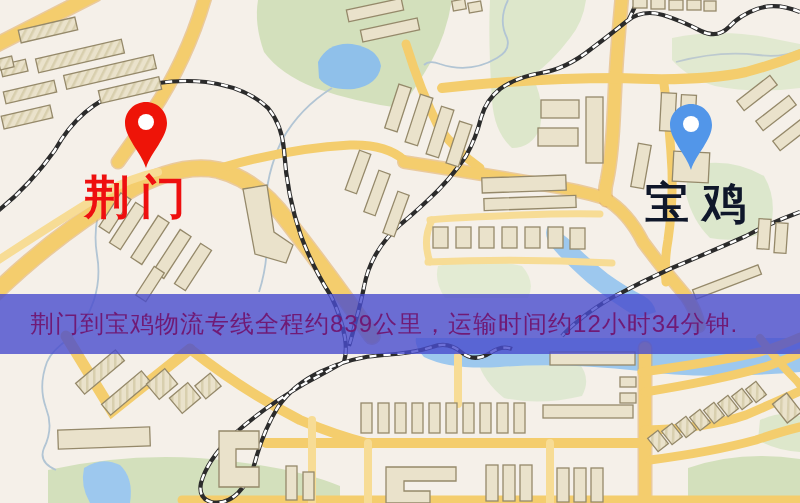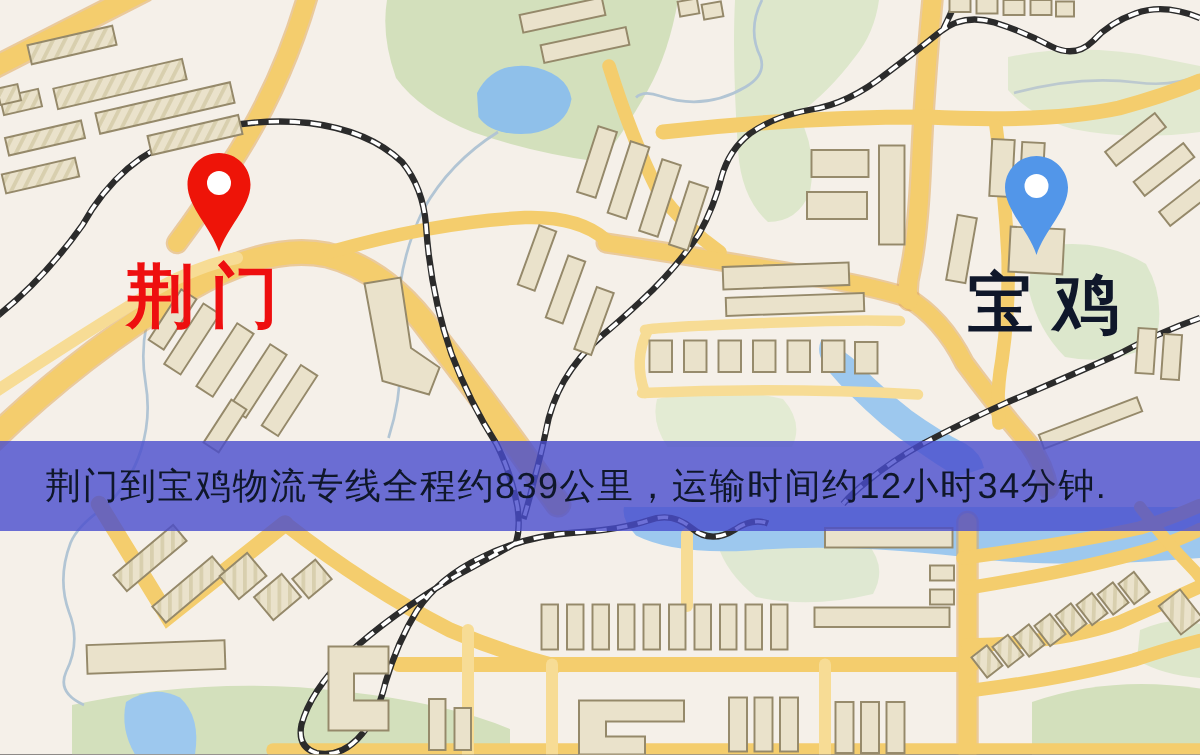--- a/index.html
+++ b/index.html
@@ -247,16 +247,16 @@
       <path d="M0,66 C-5,50 -21,36 -21,21 C-21,9.4 -11.8,0 0,0 C11.8,0 21,9.4 21,21 C21,36 5,50 0,66 Z" fill="#5296e9"></path>
       <circle cx="0" cy="20" r="8" fill="#ffffff"></circle>
     </g>
   </svg>
 
   <div class="city-label" id="origin-label" style="color: rgb(238, 15, 15);">荆门</div>
 
   <div class="city-label" id="dest-label" style="color: #0f172a;">宝鸡</div>
 
   <div id="route-banner" style="background: rgba(72, 76, 205, 0.8);">
-    <span class="banner-text" style="color: #0f172a;">荆门到宝鸡物流专线全程约839公里，运输时间约12小时34分钟.</span>
+    <span class="banner-text" style="color: #701a75;">荆门到宝鸡物流专线全程约839公里，运输时间约12小时34分钟.</span>
   </div>
 
 </div>
 
 </body></html>

